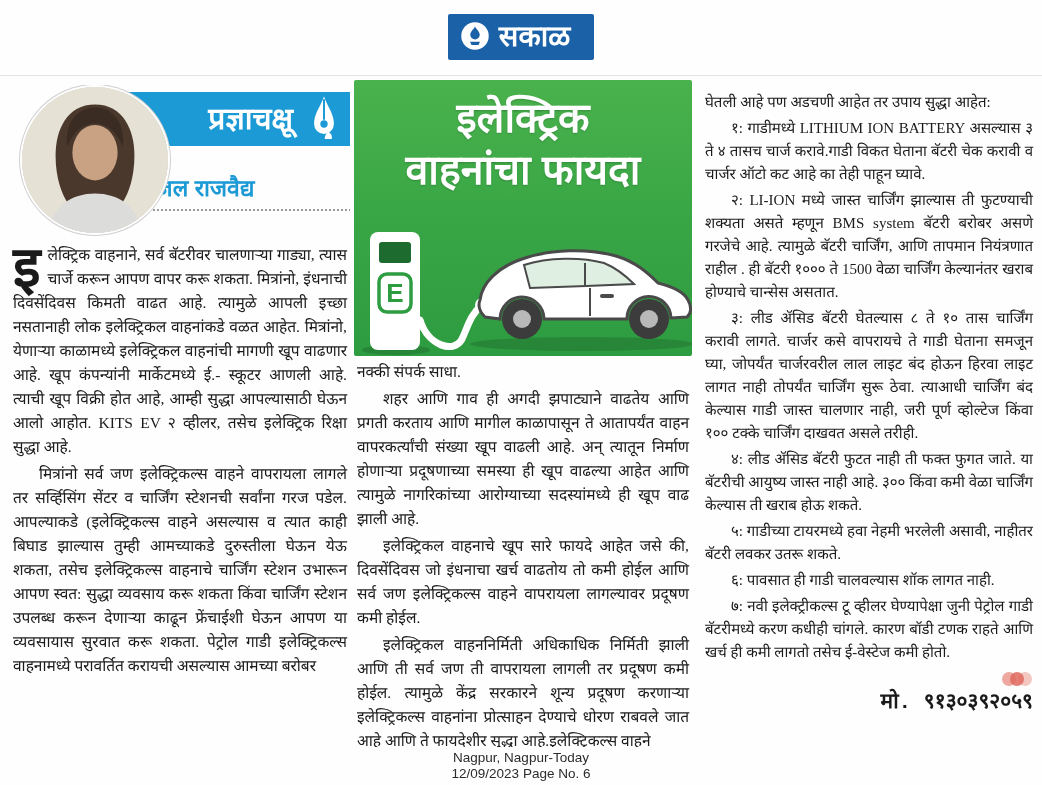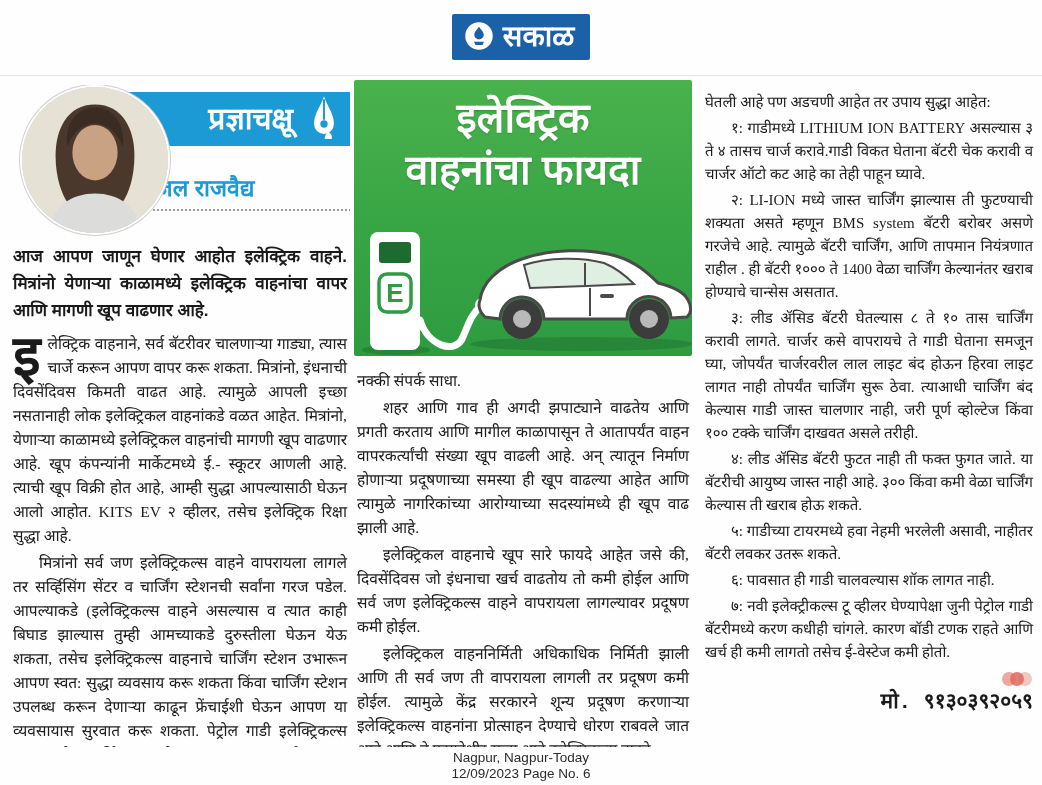--- a/index.html
+++ b/index.html
@@ -5,21 +5,21 @@
   * { margin:0; padding:0; box-sizing:border-box; }
   body { background:#ffffff; }
   .page {
     position:relative; width:1042px; height:785px; background:#fefefe;
     font-family:"Liberation Serif", serif; color:#1a1a1a; overflow:hidden;
   }
   
   .masthead { position:absolute; top:14px; left:0; right:0; display:flex; justify-content:center; }
   .logo {
     display:flex; align-items:center; gap:9px; background:#1a61a8; color:#fff;
-    padding:7px 16px 9px 12px; border-radius:2px;
+    padding:7px 24px 9px 12px; border-radius:2px;
   }
   .logo-icon { width:30px; height:30px; flex:0 0 auto; }
   .logo-text { font-family:"Liberation Sans", sans-serif; font-size:29px; font-weight:bold; line-height:1; }
   .masthead-rule { position:absolute; top:75px; left:0; width:100%; border-top:1px solid #e4e4e4; }
 
   
   .col { position:absolute; overflow:hidden; text-align:justify; }
   .col-left   { left:10px;  top:85px; width:340px; height:662px; }
   .col-middle { left:354px; top:80px; width:338px; height:667px; }
   .col-right  { left:702px; top:88px; width:334px; height:660px; }
@@ -54,21 +54,21 @@
     font-weight:bold; font-size:17px !important; line-height:27px !important;
     font-family:"Liberation Sans", sans-serif; margin-bottom:8px !important;
   }
   .dropcap {
     float:left; font-size:56px; line-height:44px; font-weight:bold; padding:2px 7px 0 0;
     font-family:"Liberation Sans", sans-serif;
   }
 
   
   .headline-box {
-    width:338px; height:276px; margin-bottom:13px;
+    width:338px; height:276px; margin-bottom:4px;
     background:linear-gradient(180deg,#4ab24c 0%, #3aa746 45%, #2d9b40 100%);
     display:flex; flex-direction:column; border-radius:2px; overflow:hidden;
   }
   .headline-text {
     text-align:center; color:#fff; font-family:"Liberation Sans", sans-serif; font-weight:bold;
     font-size:41px; line-height:1.28; padding-top:12px; text-shadow:0 1px 2px rgba(0,0,0,0.18);
   }
   .headline-illustration { margin-top:auto; }
   .headline-illustration svg { display:block; width:338px; height:152px; }
 
@@ -125,21 +125,20 @@
             <line x1="12" y1="3" x2="12" y2="17.5" stroke="#1b9ad6" stroke-width="1.4"></line>
             <circle cx="12" cy="20.5" r="2.6" fill="#1b9ad6"></circle>
             <path d="M15 26 c2 1 3 3 2.5 5 l-5 0 c0-2 1-4 2.5-5 Z" fill="#ffffff"></path>
           </svg>
         </span>
       </div>
       <div class="author-name">काजल राजवैद्य</div>
       <div class="dotted-rule"></div>
     </div>
 
-    <p class="intro">आज आपण जाणून घेणार आहोत इलेक्ट्रिक वाहने. मित्रांनो येणाऱ्या काळामध्ये इलेक्ट्रिक वाहनांचा वापर आणि मागणी खूप वाढणार आहे.</p>
 
     <p><span class="dropcap">इ</span><span>लेक्ट्रिक वाहनाने, सर्व बॅटरीवर चालणाऱ्या गाड्या, त्यास चार्जे करून आपण वापर करू शकता. मित्रांनो, इंधनाची दिवसेंदिवस किमती वाढत आहे. त्यामुळे आपली इच्छा नसतानाही लोक इलेक्ट्रिकल वाहनांकडे वळत आहेत. मित्रांनो, येणाऱ्या काळामध्ये इलेक्ट्रिकल वाहनांची मागणी खूप वाढणार आहे. खूप कंपन्यांनी मार्केटमध्ये ई.- स्कूटर आणली आहे. त्याची खूप विक्री होत आहे, आम्ही सुद्धा आपल्यासाठी घेऊन आलो आहोत. KITS EV २ व्हीलर, तसेच इलेक्ट्रिक रिक्षा सुद्धा आहे.</span></p>
     <p class="indent">मित्रांनो सर्व जण इलेक्ट्रिकल्स वाहने वापरायला लागले तर सर्व्हिसिंग सेंटर व चार्जिंग स्टेशनची सर्वांना गरज पडेल. आपल्याकडे (इलेक्ट्रिकल्स वाहने असल्यास व त्यात काही बिघाड झाल्यास तुम्ही आमच्याकडे दुरुस्तीला घेऊन येऊ शकता, तसेच इलेक्ट्रिकल्स वाहनाचे चार्जिंग स्टेशन उभारून आपण स्वत: सुद्धा व्यवसाय करू शकता किंवा चार्जिंग स्टेशन उपलब्ध करून देणाऱ्या काढून फ्रेंचाईशी घेऊन आपण या व्यवसायास सुरवात करू शकता. पेट्रोल गाडी इलेक्ट्रिकल्स वाहनामध्ये परावर्तित करायची असल्यास आमच्या बरोबर</p>
   </div>
 
   <div class="col col-middle">
     <div class="headline-box">
       <div class="headline-text">
         <div>इलेक्ट्रिक</div>
         <div>वाहनांचा फायदा</div>
@@ -172,21 +171,21 @@
 
     <p>नक्की संपर्क साधा.</p>
     <p class="indent">शहर आणि गाव ही अगदी झपाट्याने वाढतेय आणि प्रगती करताय आणि मागील काळापासून ते आतापर्यंत वाहन वापरकर्त्यांची संख्या खूप वाढली आहे. अन् त्यातून निर्माण होणाऱ्या प्रदूषणाच्या समस्या ही खूप वाढल्या आहेत आणि त्यामुळे नागरिकांच्या आरोग्याच्या सदस्यांमध्ये ही खूप वाढ झाली आहे.</p>
     <p class="indent">इलेक्ट्रिकल वाहनाचे खूप सारे फायदे आहेत जसे की, दिवसेंदिवस जो इंधनाचा खर्च वाढतोय तो कमी होईल आणि सर्व जण इलेक्ट्रिकल्स वाहने वापरायला लागल्यावर प्रदूषण कमी होईल.</p>
     <p class="indent">इलेक्ट्रिकल वाहननिर्मिती अधिकाधिक निर्मिती झाली आणि ती सर्व जण ती वापरायला लागली तर प्रदूषण कमी होईल. त्यामुळे केंद्र सरकारने शून्य प्रदूषण करणाऱ्या इलेक्ट्रिकल्स वाहनांना प्रोत्साहन देण्याचे धोरण राबवले जात आहे आणि ते फायदेशीर सुद्धा आहे.इलेक्ट्रिकल्स वाहने</p>
   </div>
 
   <div class="col col-right">
     <p>घेतली आहे पण अडचणी आहेत तर उपाय सुद्धा आहेत:</p>
     <p class="indent">१: गाडीमध्ये LITHIUM ION BATTERY असल्यास ३ ते ४ तासच चार्ज करावे.गाडी विकत घेताना बॅटरी चेक करावी व चार्जर ऑटो कट आहे का तेही पाहून घ्यावे.</p>
-    <p class="indent">२: LI-ION मध्ये जास्त चार्जिंग झाल्यास ती फुटण्याची शक्यता असते म्हणून BMS system बॅटरी बरोबर असणे गरजेचे आहे. त्यामुळे बॅटरी चार्जिंग, आणि तापमान नियंत्रणात राहील . ही बॅटरी १००० ते 1400 वेळा चार्जिंग केल्यानंतर खराब होण्याचे चान्सेस असतात.</p>
+    <p class="indent">२: LI-ION मध्ये जास्त चार्जिंग झाल्यास ती फुटण्याची शक्यता असते म्हणून BMS system बॅटरी बरोबर असणे गरजेचे आहे. त्यामुळे बॅटरी चार्जिंग, आणि तापमान नियंत्रणात राहील . ही बॅटरी १००० ते 1500 वेळा चार्जिंग केल्यानंतर खराब होण्याचे चान्सेस असतात.</p>
     <p class="indent">३: लीड ॲसिड बॅटरी घेतल्यास ८ ते १० तास चार्जिंग करावी लागते. चार्जर कसे वापरायचे ते गाडी घेताना समजून घ्या, जोपर्यंत चार्जरवरील लाल लाइट बंद होऊन हिरवा लाइट लागत नाही तोपर्यंत चार्जिंग सुरू ठेवा. त्याआधी चार्जिंग बंद केल्यास गाडी जास्त चालणार नाही, जरी पूर्ण व्होल्टेज किंवा १०० टक्के चार्जिंग दाखवत असले तरीही.</p>
     <p class="indent">४: लीड ॲसिड बॅटरी फुटत नाही ती फक्त फुगत जाते. या बॅटरीची आयुष्य जास्त नाही आहे. ३०० किंवा कमी वेळा चार्जिंग केल्यास ती खराब होऊ शकते.</p>
     <p class="indent">५: गाडीच्या टायरमध्ये हवा नेहमी भरलेली असावी, नाहीतर बॅटरी लवकर उतरू शकते.</p>
     <p class="indent">६: पावसात ही गाडी चालवल्यास शॉक लागत नाही.</p>
     <p class="indent">७: नवी इलेक्ट्रीकल्स टू व्हीलर घेण्यापेक्षा जुनी पेट्रोल गाडी बॅटरीमध्ये करण कधीही चांगले. कारण बॉडी टणक राहते आणि खर्च ही कमी लागतो तसेच ई-वेस्टेज कमी होतो.</p>
     <div class="red-dots">
       <span class="dot-a"></span>
       <span class="dot-b"></span>
       <span class="dot-c"></span>
     </div>

